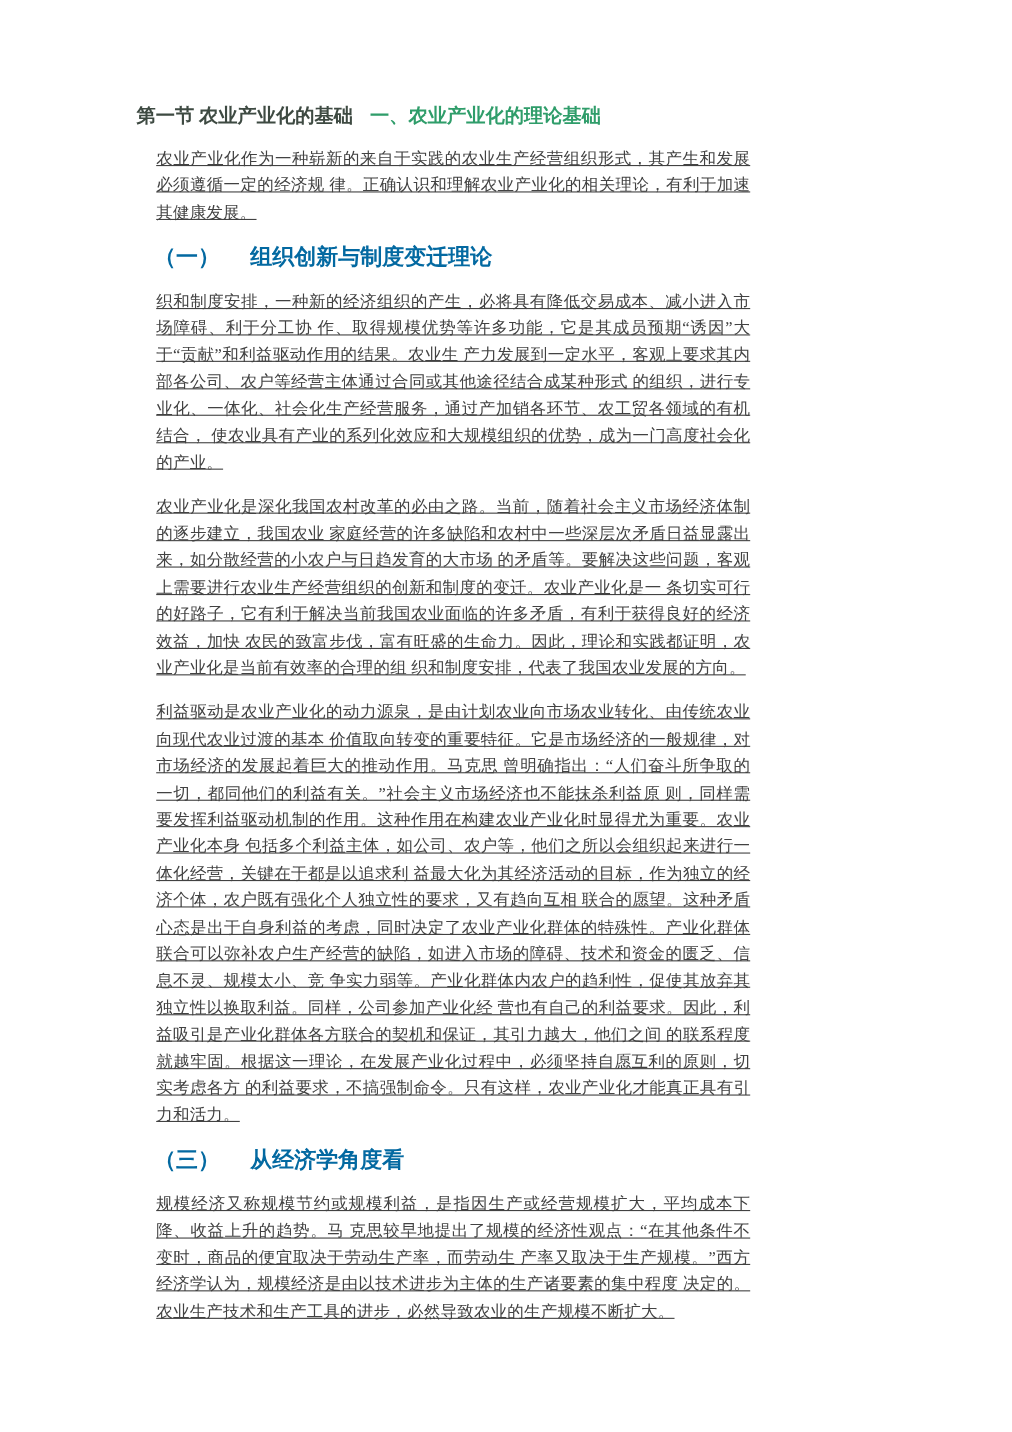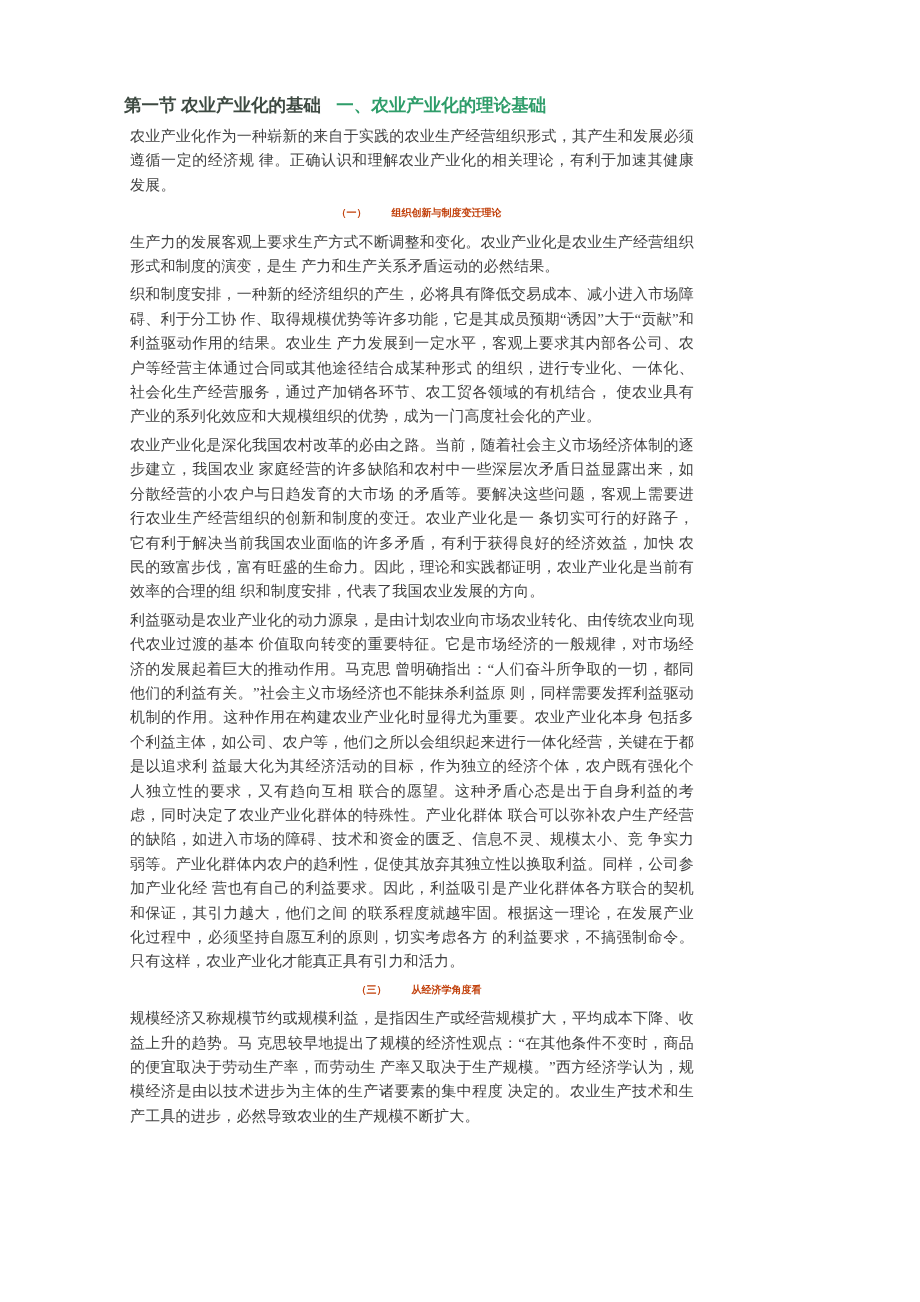--- a/index.html
+++ b/index.html
@@ -29,37 +29,37 @@
     white-space: nowrap;
   }
   .doc-title .title-part1 {
     color: #3e4a42;
   }
   .doc-title .title-part2 {
     color: #2f9d6a;
     margin-left: 11px;
   }
   .para {
-    margin: 4px;
+    margin: 16px;
     font-size: 15px;
     line-height: 24.4px;
     color: #424242;
     text-align: justify;
     text-justify: inter-ideograph;
     letter-spacing: 0.2px;
+    text-decoration: underline;
   }
   .heading {
     margin: 1px 0;
     padding-left: 14px;
-    font-size: 10px;
+    font-size: 20px;
     line-height: 24.4px;
     font-weight: bold;
-    color: #c2410c;
+    color: #0369a1;
     font-family: "Liberation Sans", "DejaVu Sans", sans-serif;
-    text-align: center;
   }
   .heading .heading-num {
     margin-right: 22px;
   }
 </style>
 </head>
 <body>
 
 <div class="page">
 
@@ -68,21 +68,20 @@
     <span class="title-part2">一、农业产业化的理论基础</span>
   </h1>
 
   <p class="para">农业产业化作为一种崭新的来自于实践的农业生产经营组织形式，其产生和发展必须遵循一定的经济规 律。正确认识和理解农业产业化的相关理论，有利于加速其健康发展。</p>
 
   <h2 class="heading">
     <span class="heading-num">（一）</span>
     <span class="heading-label">组织创新与制度变迁理论</span>
   </h2>
 
-  <p class="para">生产力的发展客观上要求生产方式不断调整和变化。农业产业化是农业生产经营组织形式和制度的演变，是生 产力和生产关系矛盾运动的必然结果。</p>
 
   <p class="para">织和制度安排，一种新的经济组织的产生，必将具有降低交易成本、减小进入市场障碍、利于分工协 作、取得规模优势等许多功能，它是其成员预期“诱因”大于“贡献”和利益驱动作用的结果。农业生 产力发展到一定水平，客观上要求其内部各公司、农户等经营主体通过合同或其他途径结合成某种形式 的组织，进行专业化、一体化、社会化生产经营服务，通过产加销各环节、农工贸各领域的有机结合，  使农业具有产业的系列化效应和大规模组织的优势，成为一门高度社会化的产业。</p>
 
 
   <p class="para">农业产业化是深化我国农村改革的必由之路。当前，随着社会主义市场经济体制的逐步建立，我国农业 家庭经营的许多缺陷和农村中一些深层次矛盾日益显露出来，如分散经营的小农户与日趋发育的大市场 的矛盾等。要解决这些问题，客观上需要进行农业生产经营组织的创新和制度的变迁。农业产业化是一 条切实可行的好路子，它有利于解决当前我国农业面临的许多矛盾，有利于获得良好的经济效益，加快 农民的致富步伐，富有旺盛的生命力。因此，理论和实践都证明，农业产业化是当前有效率的合理的组 织和制度安排，代表了我国农业发展的方向。</p>
 
 
   <p class="para">利益驱动是农业产业化的动力源泉，是由计划农业向市场农业转化、由传统农业向现代农业过渡的基本 价值取向转变的重要特征。它是市场经济的一般规律，对市场经济的发展起着巨大的推动作用。马克思  曾明确指出：“人们奋斗所争取的一切，都同他们的利益有关。”社会主义市场经济也不能抹杀利益原 则，同样需要发挥利益驱动机制的作用。这种作用在构建农业产业化时显得尤为重要。农业产业化本身 包括多个利益主体，如公司、农户等，他们之所以会组织起来进行一体化经营，关键在于都是以追求利 益最大化为其经济活动的目标，作为独立的经济个体，农户既有强化个人独立性的要求，又有趋向互相 联合的愿望。这种矛盾心态是出于自身利益的考虑，同时决定了农业产业化群体的特殊性。产业化群体 联合可以弥补农户生产经营的缺陷，如进入市场的障碍、技术和资金的匮乏、信息不灵、规模太小、竞 争实力弱等。产业化群体内农户的趋利性，促使其放弃其独立性以换取利益。同样，公司参加产业化经 营也有自己的利益要求。因此，利益吸引是产业化群体各方联合的契机和保证，其引力越大，他们之间 的联系程度就越牢固。根据这一理论，在发展产业化过程中，必须坚持自愿互利的原则，切实考虑各方 的利益要求，不搞强制命令。只有这样，农业产业化才能真正具有引力和活力。</p>
 
   <h2 class="heading">

